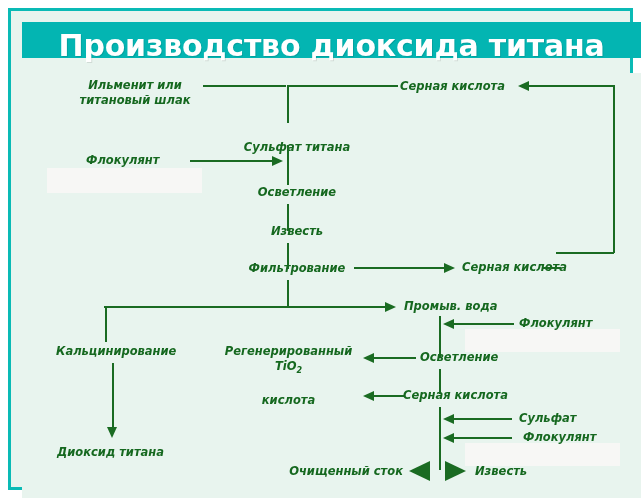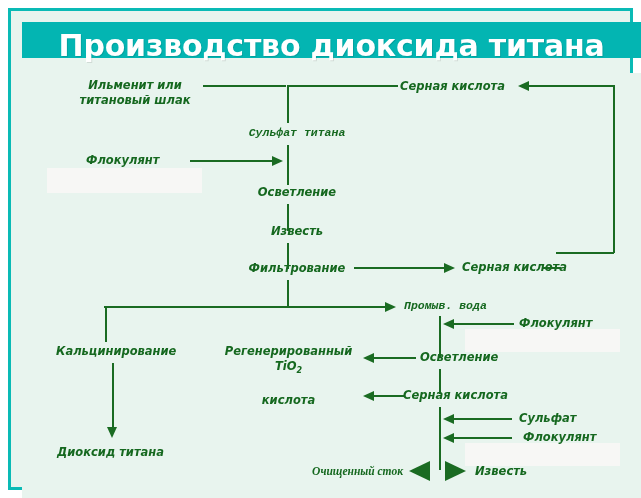--- a/index.html
+++ b/index.html
@@ -66,21 +66,21 @@
     position: absolute;
     color: #15681f;
     font-size: 11.5px;
     font-weight: bold;
     font-style: italic;
     font-family: "DejaVu Sans", "Liberation Sans", sans-serif;
     white-space: nowrap;
     line-height: 14px;
   }
   .lbl.c  { text-align: center; transform: translateX(-50%); }
-  .lbl.r  { text-align: right;  transform: translateX(-100%); font-family: Liberation Serif, serif; }
+  .lbl.r  { text-align: right;  transform: translateX(-100%); }
   .lbl.two { line-height: 15px; white-space: normal; }
 
   .hline {
     position: absolute;
     height: 0;
     border-top: 2px solid #1a6b22;
   }
   .vline {
     position: absolute;
     width: 0;
@@ -152,21 +152,21 @@
       <div class="lbl" style="left:378px; top:6px;">Серная кислота</div>
 
       <div class="hline" style="left:266px; top:12px; width:110px;"></div>
 
       <div class="hline" style="left:500px; top:12px; width:92px;"></div>
       <div class="ar ar-l" style="left:496px; top:8px;"></div>
       <div class="vline" style="left:591px; top:12px; height:168px;"></div>
       <div class="hline" style="left:534px; top:179px; width:58px;"></div>
 
       <div class="vline" style="left:265px; top:12px; height:38px;"></div>
-      <div class="lbl c" style="left:275px; top:53px;font-family:Liberation Mono, monospace;">Сульфат титана</div>
+      <div class="lbl c" style="left:275px; top:67px;">Сульфат титана</div>
       <div class="vline" style="left:265px; top:72px; height:40px;"></div>
 
       <div class="lbl" style="left:64px; top:80px;">Флокулянт</div>
       <div class="hline" style="left:168px; top:87px; width:84px;"></div>
       <div class="ar ar-r" style="left:250px; top:83px;"></div>
 
       <div class="lbl c" style="left:275px; top:112px;">Осветление</div>
       <div class="vline" style="left:265px; top:131px; height:27px;"></div>
 
       <div class="lbl c" style="left:275px; top:151px;">Известь</div>
@@ -178,21 +178,21 @@
       <div class="ar ar-r" style="left:422px; top:190px;"></div>
       <div class="lbl" style="left:440px; top:187px;">Серная кислота</div>
       <div class="hline" style="left:521px; top:194px; width:18px;"></div>
 
       <div class="vline" style="left:265px; top:207px; height:27px;"></div>
 
       <div class="hline" style="left:82px; top:233px; width:283px;"></div>
       <div class="ar ar-r" style="left:363px; top:229px;"></div>
       <div class="vline" style="left:83px; top:233px; height:36px;"></div>
 
-      <div class="lbl" style="left:382px; top:226px;font-family:Liberation Mono, monospace;">Промыв. вода</div>
+      <div class="lbl" style="left:382px; top:226px;">Промыв. вода</div>
 
       <div class="lbl" style="left:497px; top:243px;">Флокулянт</div>
       <div class="hline" style="left:432px; top:250px; width:60px;"></div>
       <div class="ar ar-l" style="left:421px; top:246px;"></div>
 
       <div class="vline" style="left:417px; top:243px; height:41px;"></div>
 
       <div class="lbl" style="left:34px; top:271px;">Кальцинирование</div>
       <div class="vline" style="left:90px; top:290px; height:66px;"></div>
       <div class="ar ar-d" style="left:85px; top:354px;"></div>

